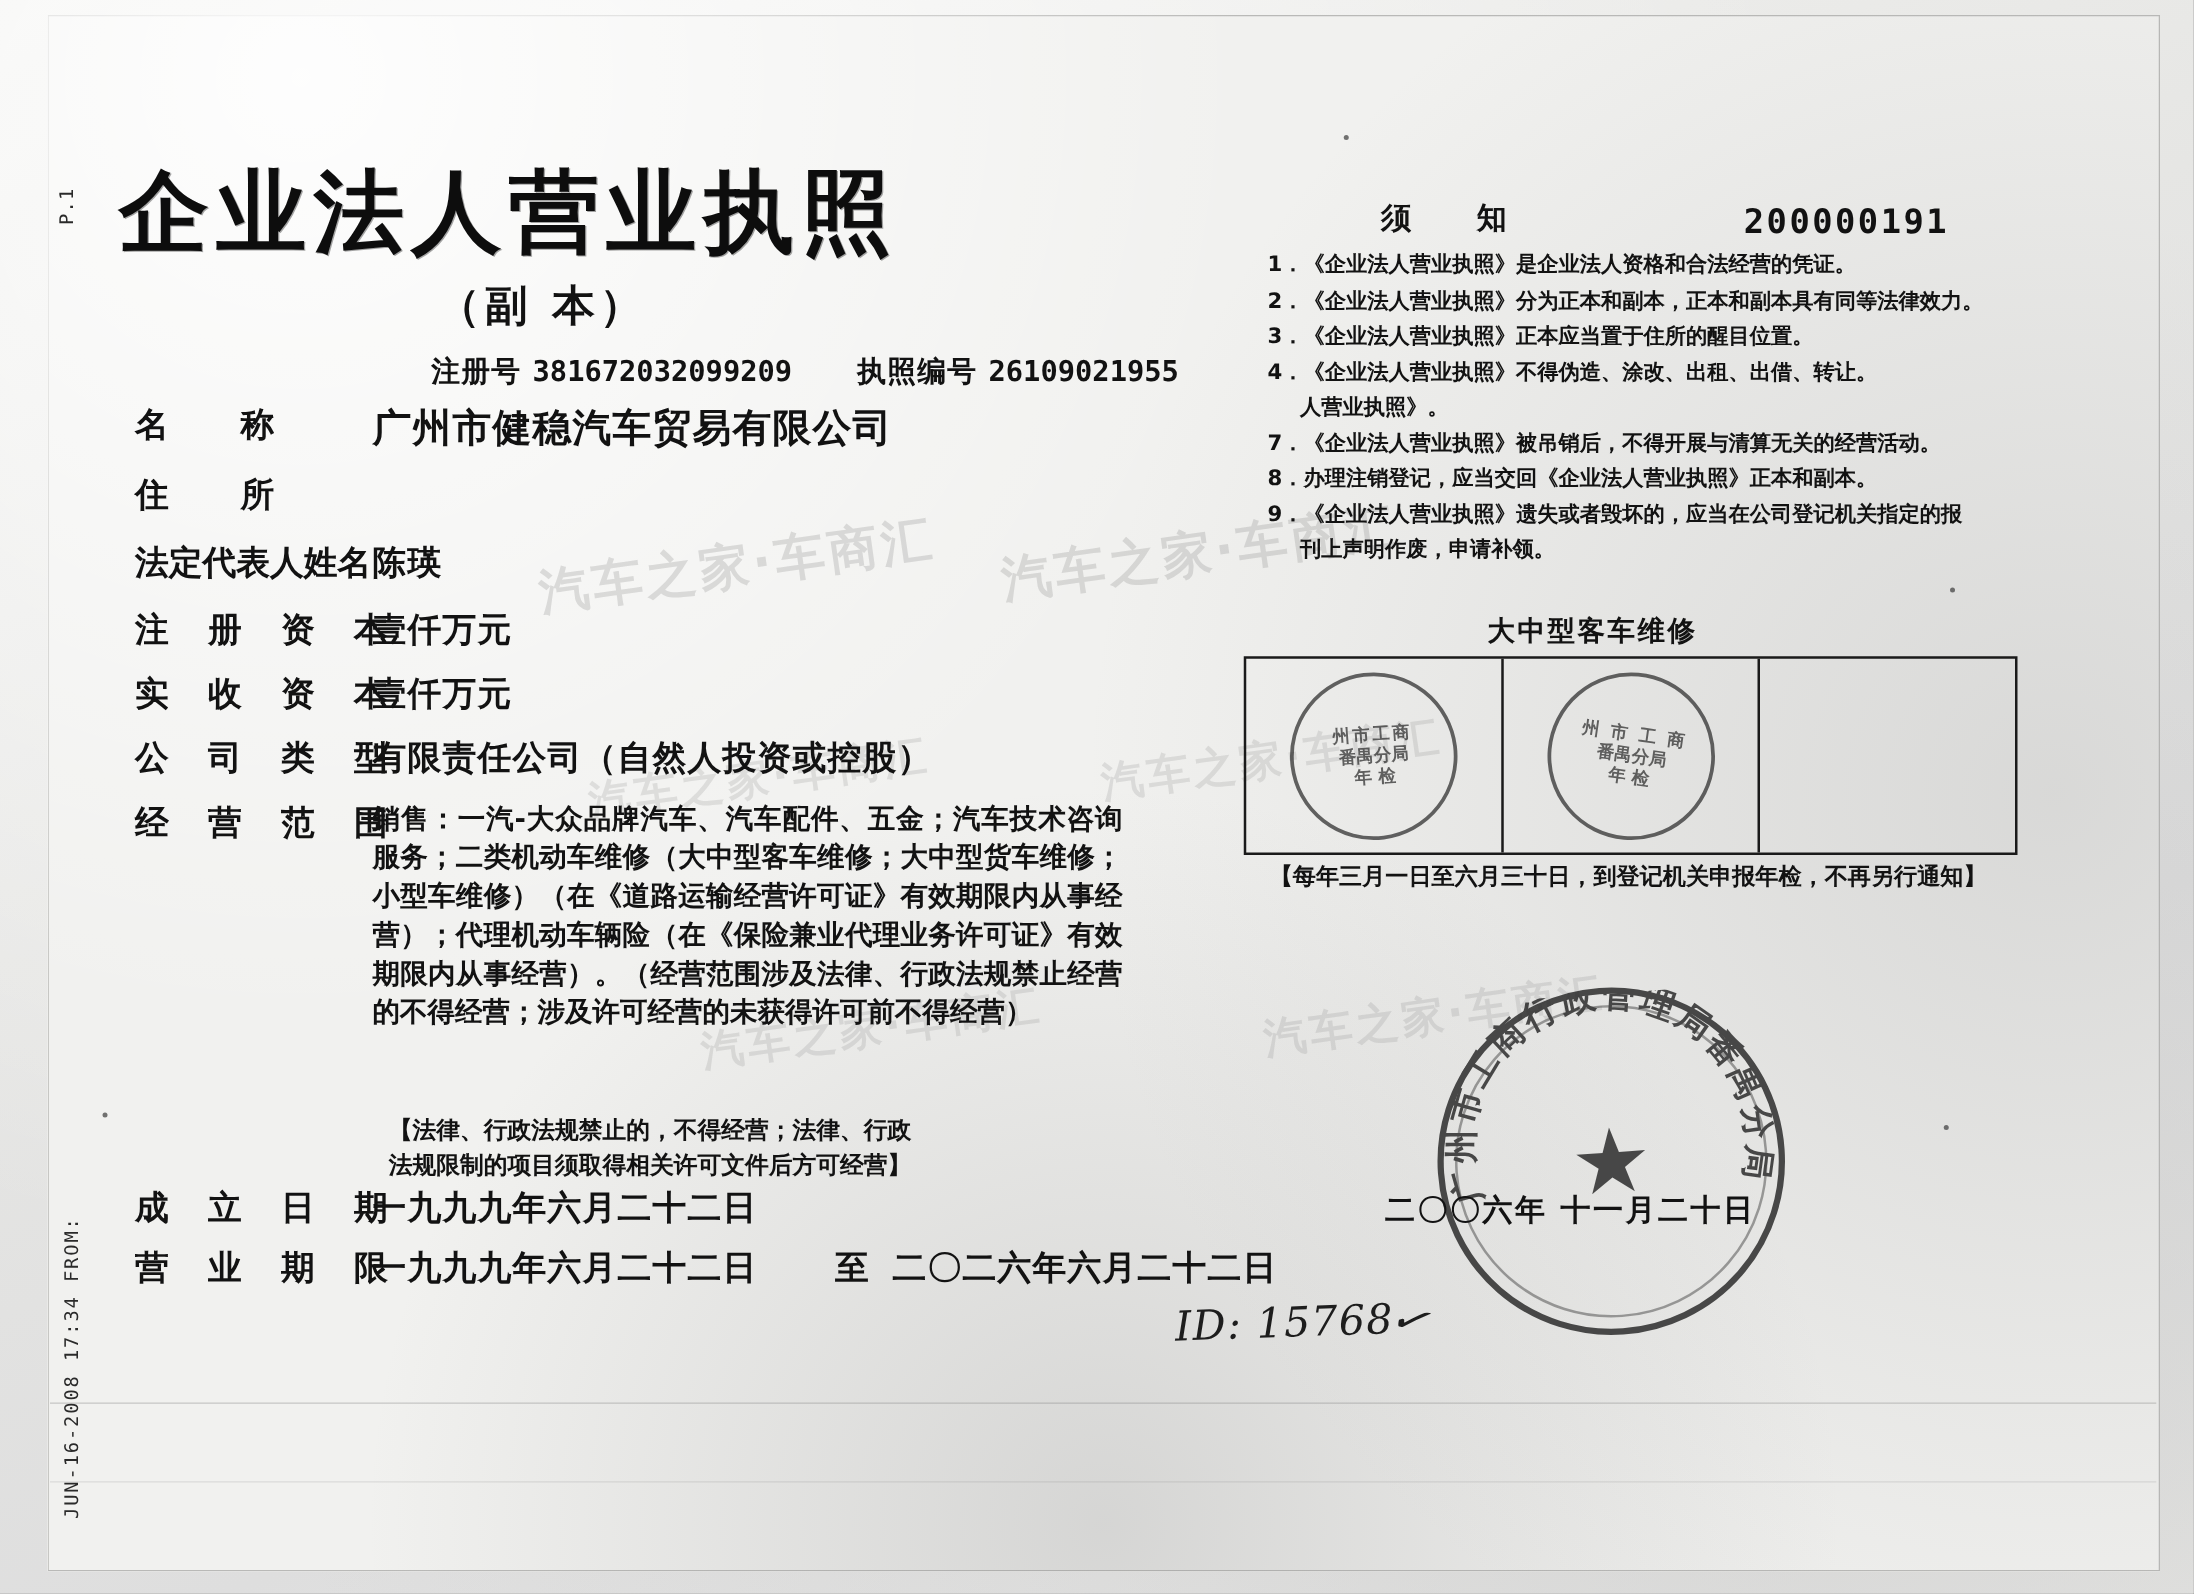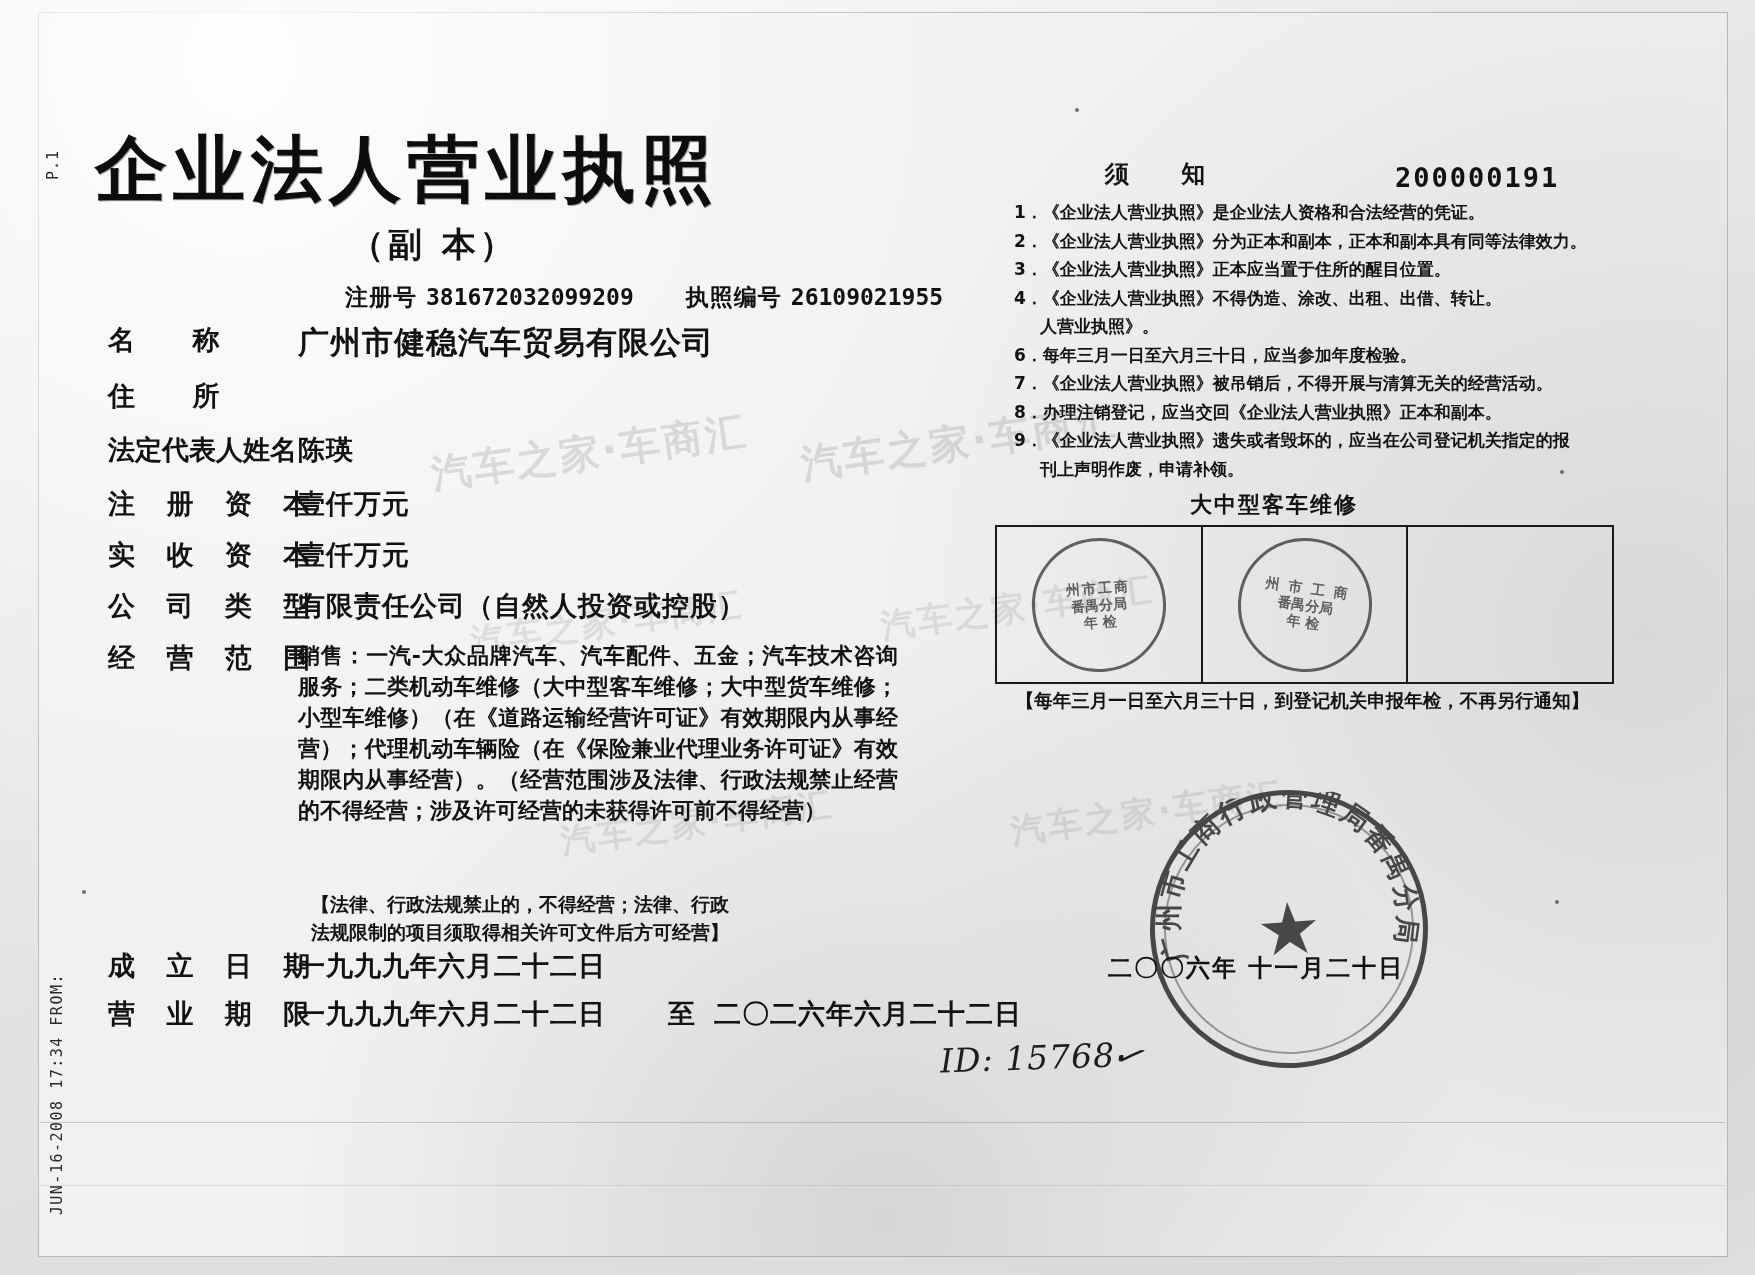--- a/index.html
+++ b/index.html
@@ -435,21 +435,20 @@
 
   <div class="notice-head cn">须    知</div>
   <div class="serial">200000191</div>
 
   <div class="notice-list cn">
     <div class="li">1．《企业法人营业执照》是企业法人资格和合法经营的凭证。</div>
     <div class="li">2．《企业法人营业执照》分为正本和副本，正本和副本具有同等法律效力。</div>
     <div class="li">3．《企业法人营业执照》正本应当置于住所的醒目位置。</div>
     <div class="li">4．《企业法人营业执照》不得伪造、涂改、出租、出借、转让。</div>
     <div class="li cont">人营业执照》。</div>
-    <div class="li">6．每年三月一日至六月三十日，应当参加年度检验。</div>
     <div class="li">7．《企业法人营业执照》被吊销后，不得开展与清算无关的经营活动。</div>
     <div class="li">8．办理注销登记，应当交回《企业法人营业执照》正本和副本。</div>
     <div class="li">9．《企业法人营业执照》遗失或者毁坏的，应当在公司登记机关指定的报</div>
     <div class="li cont">刊上声明作废，申请补领。</div>
   </div>
 
   <div class="annual-head cn">大中型客车维修</div>
   <div class="annual-table">
     <div class="cell">
       <div class="stamp-sm">

